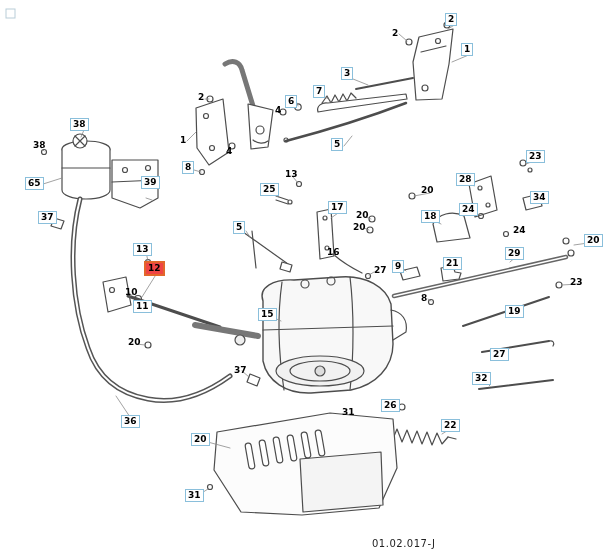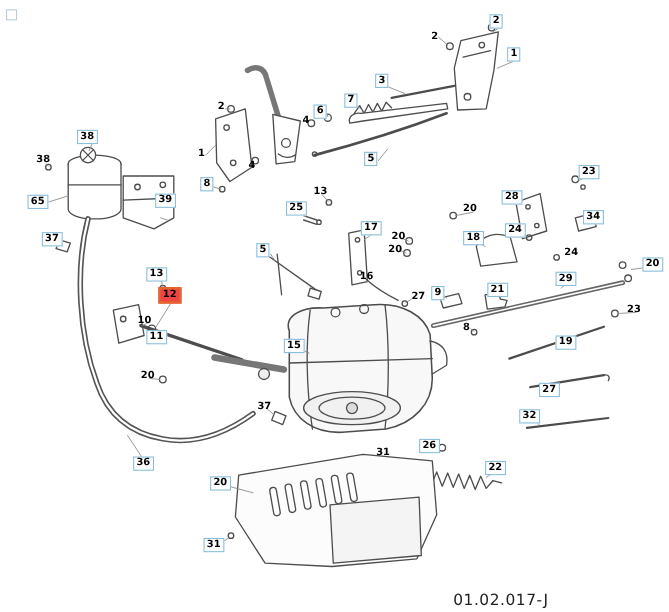--- a/index.html
+++ b/index.html
@@ -5,22 +5,22 @@
   html,body{margin:0;padding:0;background:#ffffff;}
   .stage{position:relative;width:608px;height:556px;background:#ffffff;overflow:hidden;
          font-family:"DejaVu Sans","Liberation Sans",sans-serif;}
   .art{position:absolute;left:0;top:0;}
   .callout-layer{position:absolute;left:0;top:0;width:608px;height:556px;}
   .callout{position:absolute;font-size:9px;font-weight:700;color:#000;line-height:11px;
            padding:0 2px;white-space:nowrap;}
   .callout.boxed{border:1px solid var(--callout-border,#8abfdb);background:#ffffff;}
   .callout.highlight{border:2px solid var(--highlight-border,#e2672b);background:#ef4444;}
   .callout.plain{background:transparent;}
-  .diagram-code{position:absolute;left:372px;top:538px;font-size:14px;color:#222;
-                letter-spacing:.5px;margin-left:40px;}
+  .diagram-code{position:absolute;left:372px;top:538px;font-size:10px;color:#222;
+                letter-spacing:.5px;}
 </style>
 </head>
 <body>
 
 <div class="stage">
 
   <svg class="art" width="608" height="556" viewBox="0 0 608 556">
     <rect x="6" y="9" width="9" height="9" fill="#ffffff" stroke="#b9cdd8"></rect>
 
     <g fill="none" stroke="#4d4d4d" stroke-width="1.2" stroke-linecap="round" stroke-linejoin="round">

